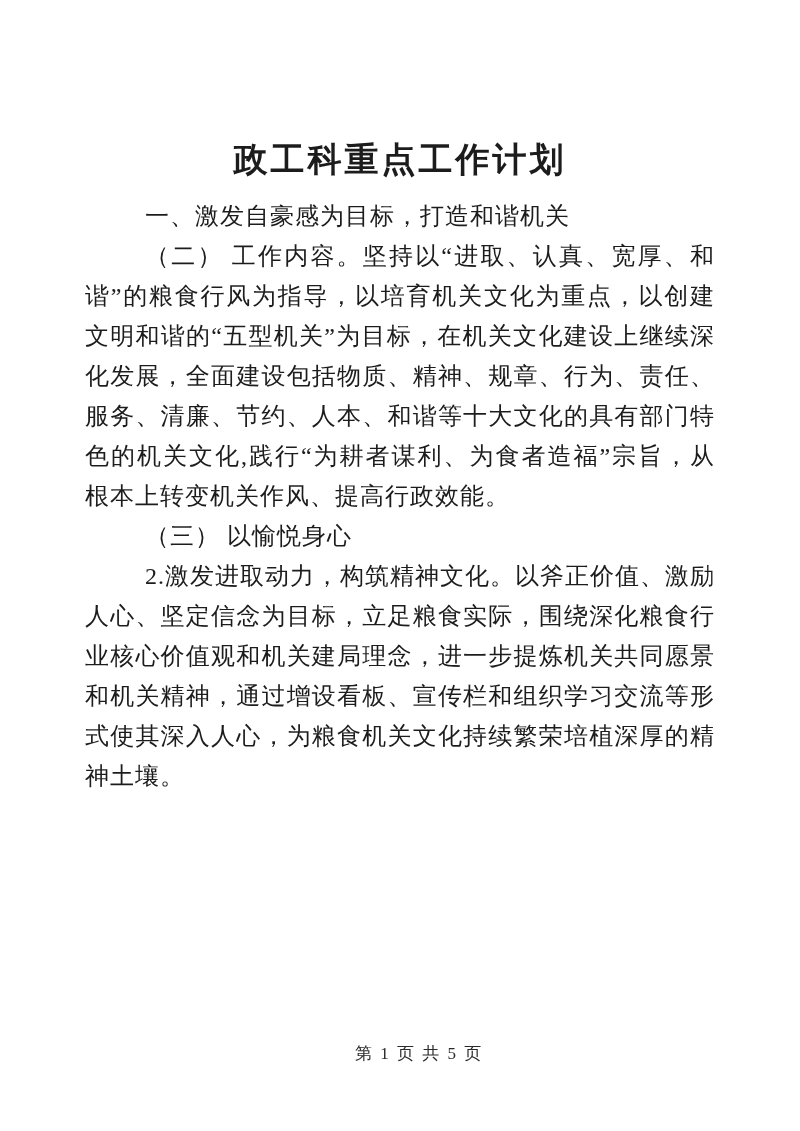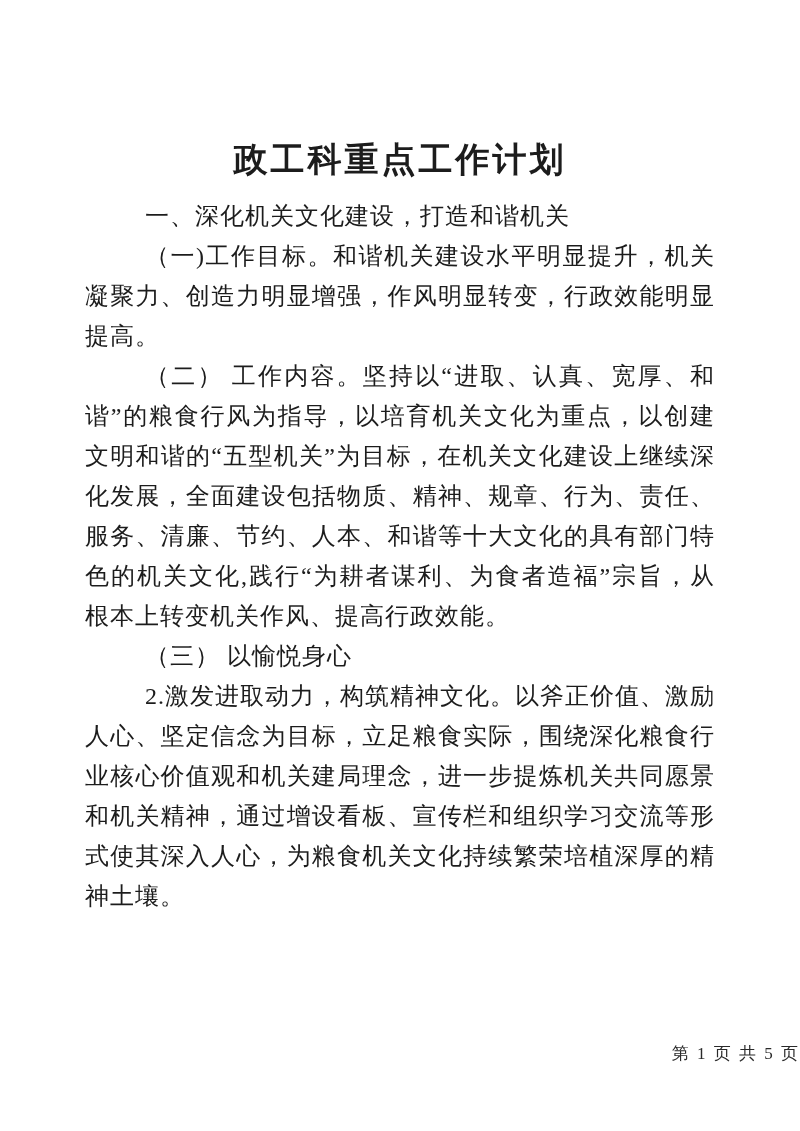--- a/index.html
+++ b/index.html
@@ -35,39 +35,38 @@
     margin: 0;
     text-indent: 2.5em;
     text-align: justify;
     letter-spacing: 1px;
   }
   .footer {
     position: absolute;
     left: 0;
     right: 0;
     bottom: 66px;
-    text-align: right;
+    text-align: center;
     font-size: 17px;
     color: #2a2a2a;
   }
   .footer span {
     display: inline-block;
     margin-left: 38px;
     letter-spacing: 2px;
   }
 </style>
 </head>
 <body>
 
 <div class="page">
   <h1 class="title">政工科重点工作计划</h1>
 
-  <p class="para">一、深化机关文化建设，打造和谐机关</p>
+  <p class="para">一、激发自豪感为目标，打造和谐机关</p>
 
-  <p class="para">（一)工作目标。和谐机关建设水平明显提升，机关凝聚力、创造力明显增强，作风明显转变，行政效能明显提高。</p>
 
   <p class="para">（二） 工作内容。坚持以“进取、认真、宽厚、和谐”的粮食行风为指导，以培育机关文化为重点，以创建文明和谐的“五型机关”为目标，在机关文化建设上继续深化发展，全面建设包括物质、精神、规章、行为、责任、服务、清廉、节约、人本、和谐等十大文化的具有部门特色的机关文化,践行“为耕者谋利、为食者造福”宗旨，从根本上转变机关作风、提高行政效能。</p>
 
   <p class="para">（三） 以愉悦身心</p>
 
 
   <p class="para">2.激发进取动力，构筑精神文化。以斧正价值、激励人心、坚定信念为目标，立足粮食实际，围绕深化粮食行业核心价值观和机关建局理念，进一步提炼机关共同愿景和机关精神，通过增设看板、宣传栏和组织学习交流等形式使其深入人心，为粮食机关文化持续繁荣培植深厚的精神土壤。</p>
 
   <div class="footer">
     <span>第 1 页 共 5 页</span>

